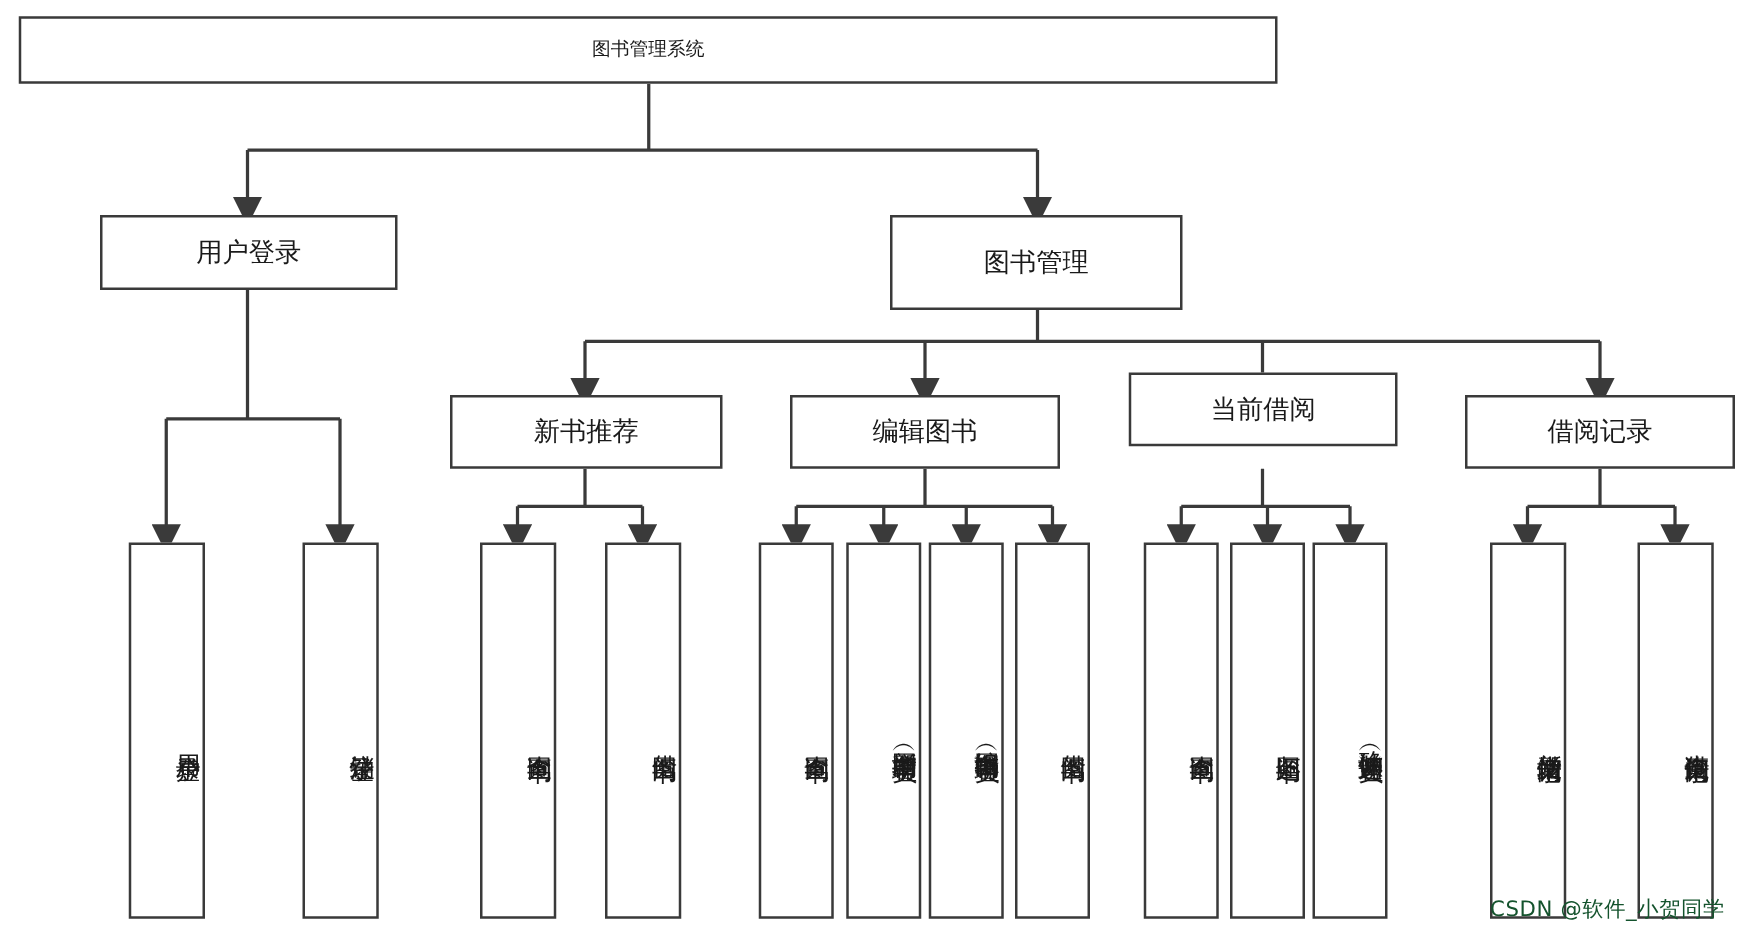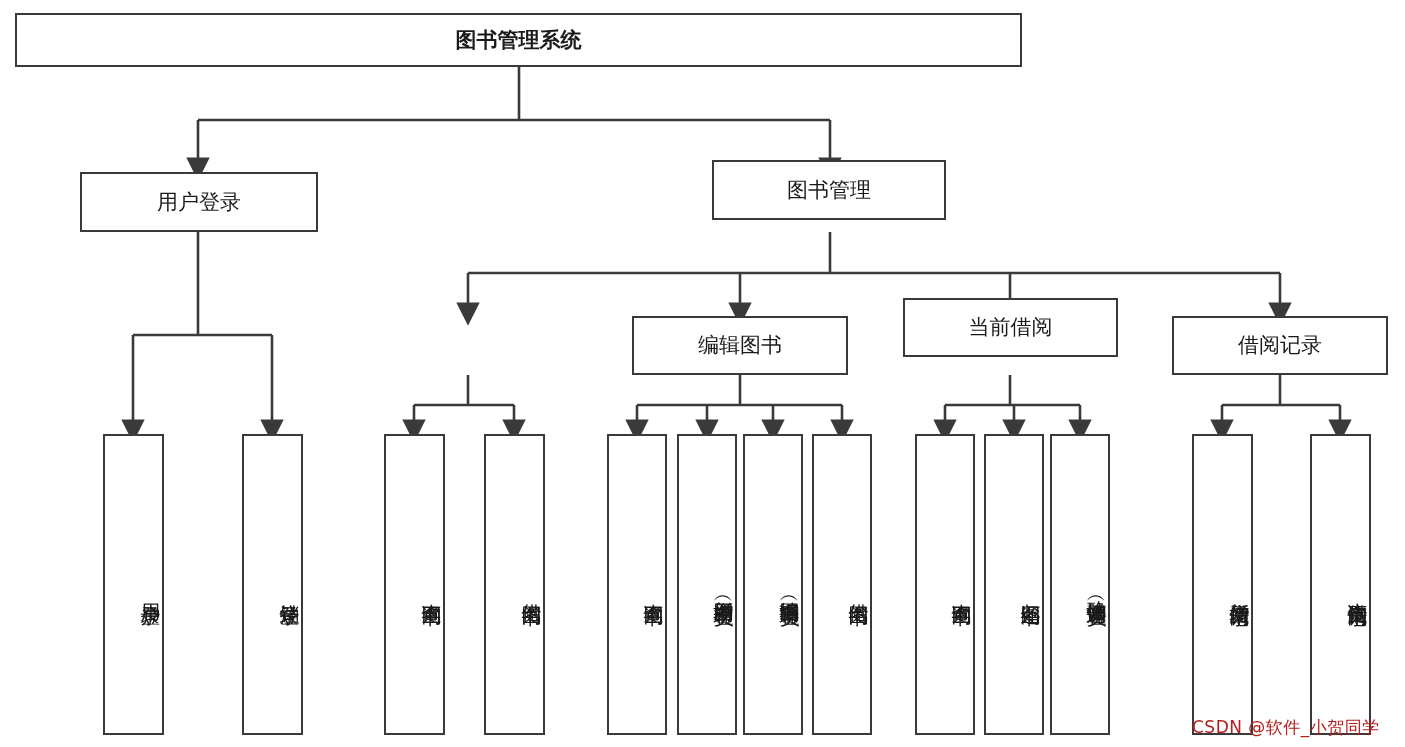--- a/index.html
+++ b/index.html
@@ -34,41 +34,40 @@
     align-items: center;
     justify-content: center;
     color: #1a1a1a;
     line-height: 1.18;
     text-align: center;
   }
   .node-h {
     font-size: 21px;
   }
   .node-root {
-    font-size: 21px;
-    font-weight: bold;
+    font-size: 15px;
   }
   .node-v {
     font-size: 20px;
     writing-mode: vertical-rl;
     text-orientation: upright;
     letter-spacing: 1px;
     align-items: flex-start;
     justify-content: center;
     padding-top: 10px;
   }
   .node-v .vlabel {
     writing-mode: vertical-rl;
     text-orientation: upright;
     white-space: nowrap;
   }
   .watermark {
     position: absolute;
     font-size: 17px;
-    color: #b91c1c;
+    color: #14532d;
     white-space: nowrap;
     letter-spacing: 0.5px;
     pointer-events: none;
   }
 </style>
 </head>
 <body>
 
 <div id="diagram-root">
 
@@ -122,22 +121,23 @@
       <path d="M1280,375 L1280,405"></path>
       <path d="M1222,405 L1340,405"></path>
       <path d="M1222,405 L1222,422" marker-end="url(#arrow)"></path>
       <path d="M1340,405 L1340,422" marker-end="url(#arrow)"></path>
     </g>
   </svg>
 
   <div class="node node-root" style="left:15px; top:13px; width:1007px; height:54px;">图书管理系统</div>
 
   <div class="node node-h" style="left:80px; top:172px; width:238px; height:60px;">用户登录</div>
-  <div class="node node-h" style="left:712px; top:160px; width:234px; height:60px;">图书管理</div>
+  <div class="node node-h" style="left:712px; top:172px; width:234px; height:76px;">图书管理</div>
 
+  <div class="node node-h" style="left:360px; top:316px; width:218px; height:59px;">新书推荐</div>
   <div class="node node-h" style="left:632px; top:316px; width:216px; height:59px;">编辑图书</div>
   <div class="node node-h" style="left:903px; top:298px; width:215px; height:59px;">当前借阅</div>
   <div class="node node-h" style="left:1172px; top:316px; width:216px; height:59px;">借阅记录</div>
 
   <div class="node node-v" style="left:103px; top:434px; width:61px; height:301px;">
     <span class="vlabel">用户登录</span>
   </div>
   <div class="node node-v" style="left:242px; top:434px; width:61px; height:301px;">
     <span class="vlabel">注销登录</span>
   </div>

